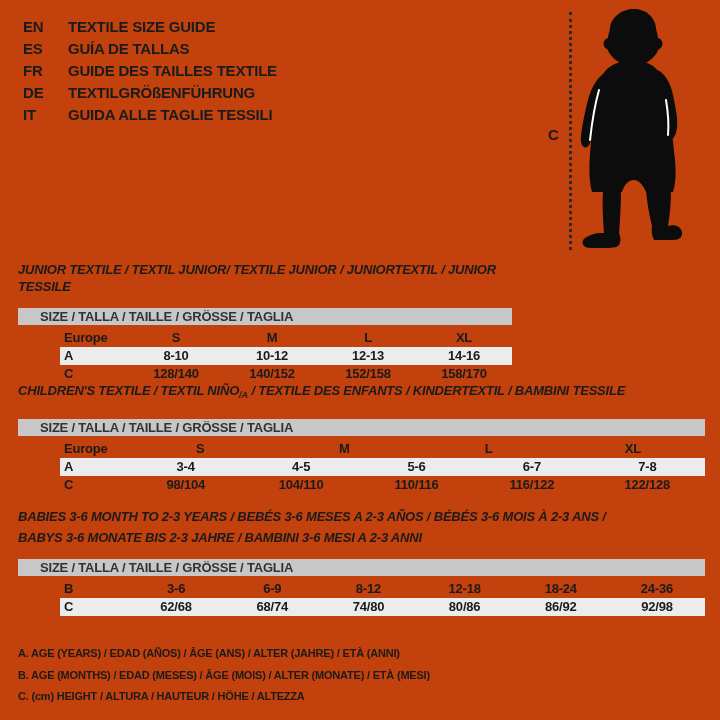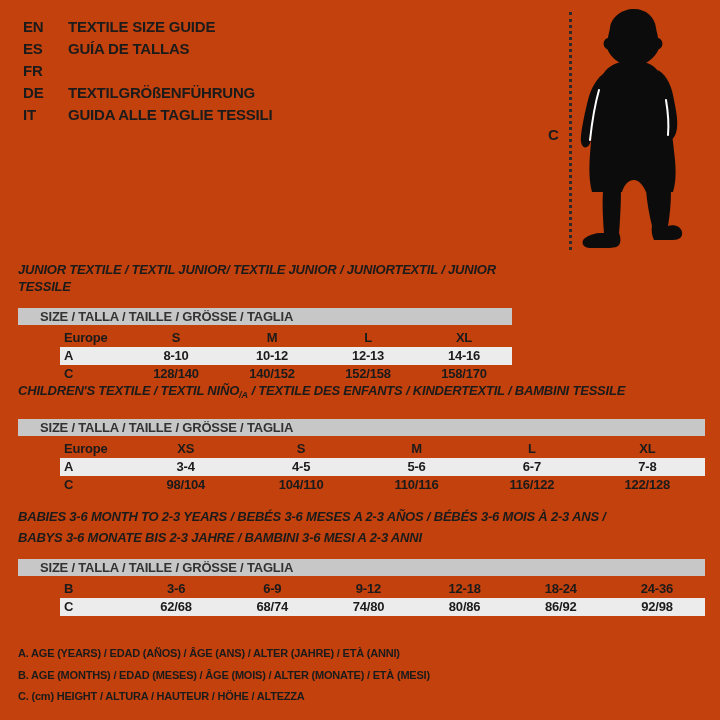--- a/index.html
+++ b/index.html
@@ -55,20 +55,21 @@
       <div class="lang-row">
     <span class="lang-code">EN</span>
     <span class="lang-label">TEXTILE SIZE GUIDE</span>
   </div>
       <div class="lang-row">
     <span class="lang-code">ES</span>
     <span class="lang-label">GUÍA DE TALLAS</span>
   </div>
       <div class="lang-row">
     <span class="lang-code">FR</span>
+    <span class="lang-label">GUIDE DES TAILLES TEXTILE</span>
   </div>
       <div class="lang-row">
     <span class="lang-code">DE</span>
     <span class="lang-label">TEXTILGRÖßENFÜHRUNG</span>
   </div>
       <div class="lang-row">
     <span class="lang-code">IT</span>
     <span class="lang-label">GUIDA ALLE TAGLIE TESSILI</span>
   </div>
     </div>
@@ -138,21 +139,20 @@
   </div>
         </div>
   </div>
       <div class="section sec1">
     <div class="sec-heading"><span>CHILDREN'S TEXTILE / TEXTIL NIÑO</span><span class="sub-part">/A</span><span> / TEXTILE DES ENFANTS / KINDERTEXTIL / BAMBINI TESSILE</span></div>
     <div class="size-bar">SIZE / TALLA / TAILLE / GRÖSSE / TAGLIA</div>
     <div class="rows">
           <div class="trow">
     <span class="rlabel">Europe</span>
     <span class="cells">
-              <span class="cell">XS</span>
               <span class="cell">S</span>
               <span class="cell">M</span>
               <span class="cell">L</span>
               <span class="cell">XL</span>
             </span>
   </div>
           <div class="trow shaded">
     <span class="rlabel">A</span>
     <span class="cells">
               <span class="cell">3-4</span>
@@ -176,21 +176,21 @@
   </div>
       <div class="section sec2">
     <div class="sec-heading"><span>BABIES 3-6 MONTH TO 2-3 YEARS / BEBÉS 3-6 MESES A 2-3 AÑOS / BÉBÉS 3-6 MOIS À 2-3 ANS / BABYS 3-6 MONATE BIS 2-3 JAHRE / BAMBINI 3-6 MESI A 2-3 ANNI</span></div>
     <div class="size-bar">SIZE / TALLA / TAILLE / GRÖSSE / TAGLIA</div>
     <div class="rows">
           <div class="trow">
     <span class="rlabel">B</span>
     <span class="cells">
               <span class="cell">3-6</span>
               <span class="cell">6-9</span>
-              <span class="cell">9-12</span>
+              <span class="cell">8-12</span>
               <span class="cell">12-18</span>
               <span class="cell">18-24</span>
               <span class="cell">24-36</span>
             </span>
   </div>
           <div class="trow shaded">
     <span class="rlabel">C</span>
     <span class="cells">
               <span class="cell">62/68</span>
               <span class="cell">68/74</span>

